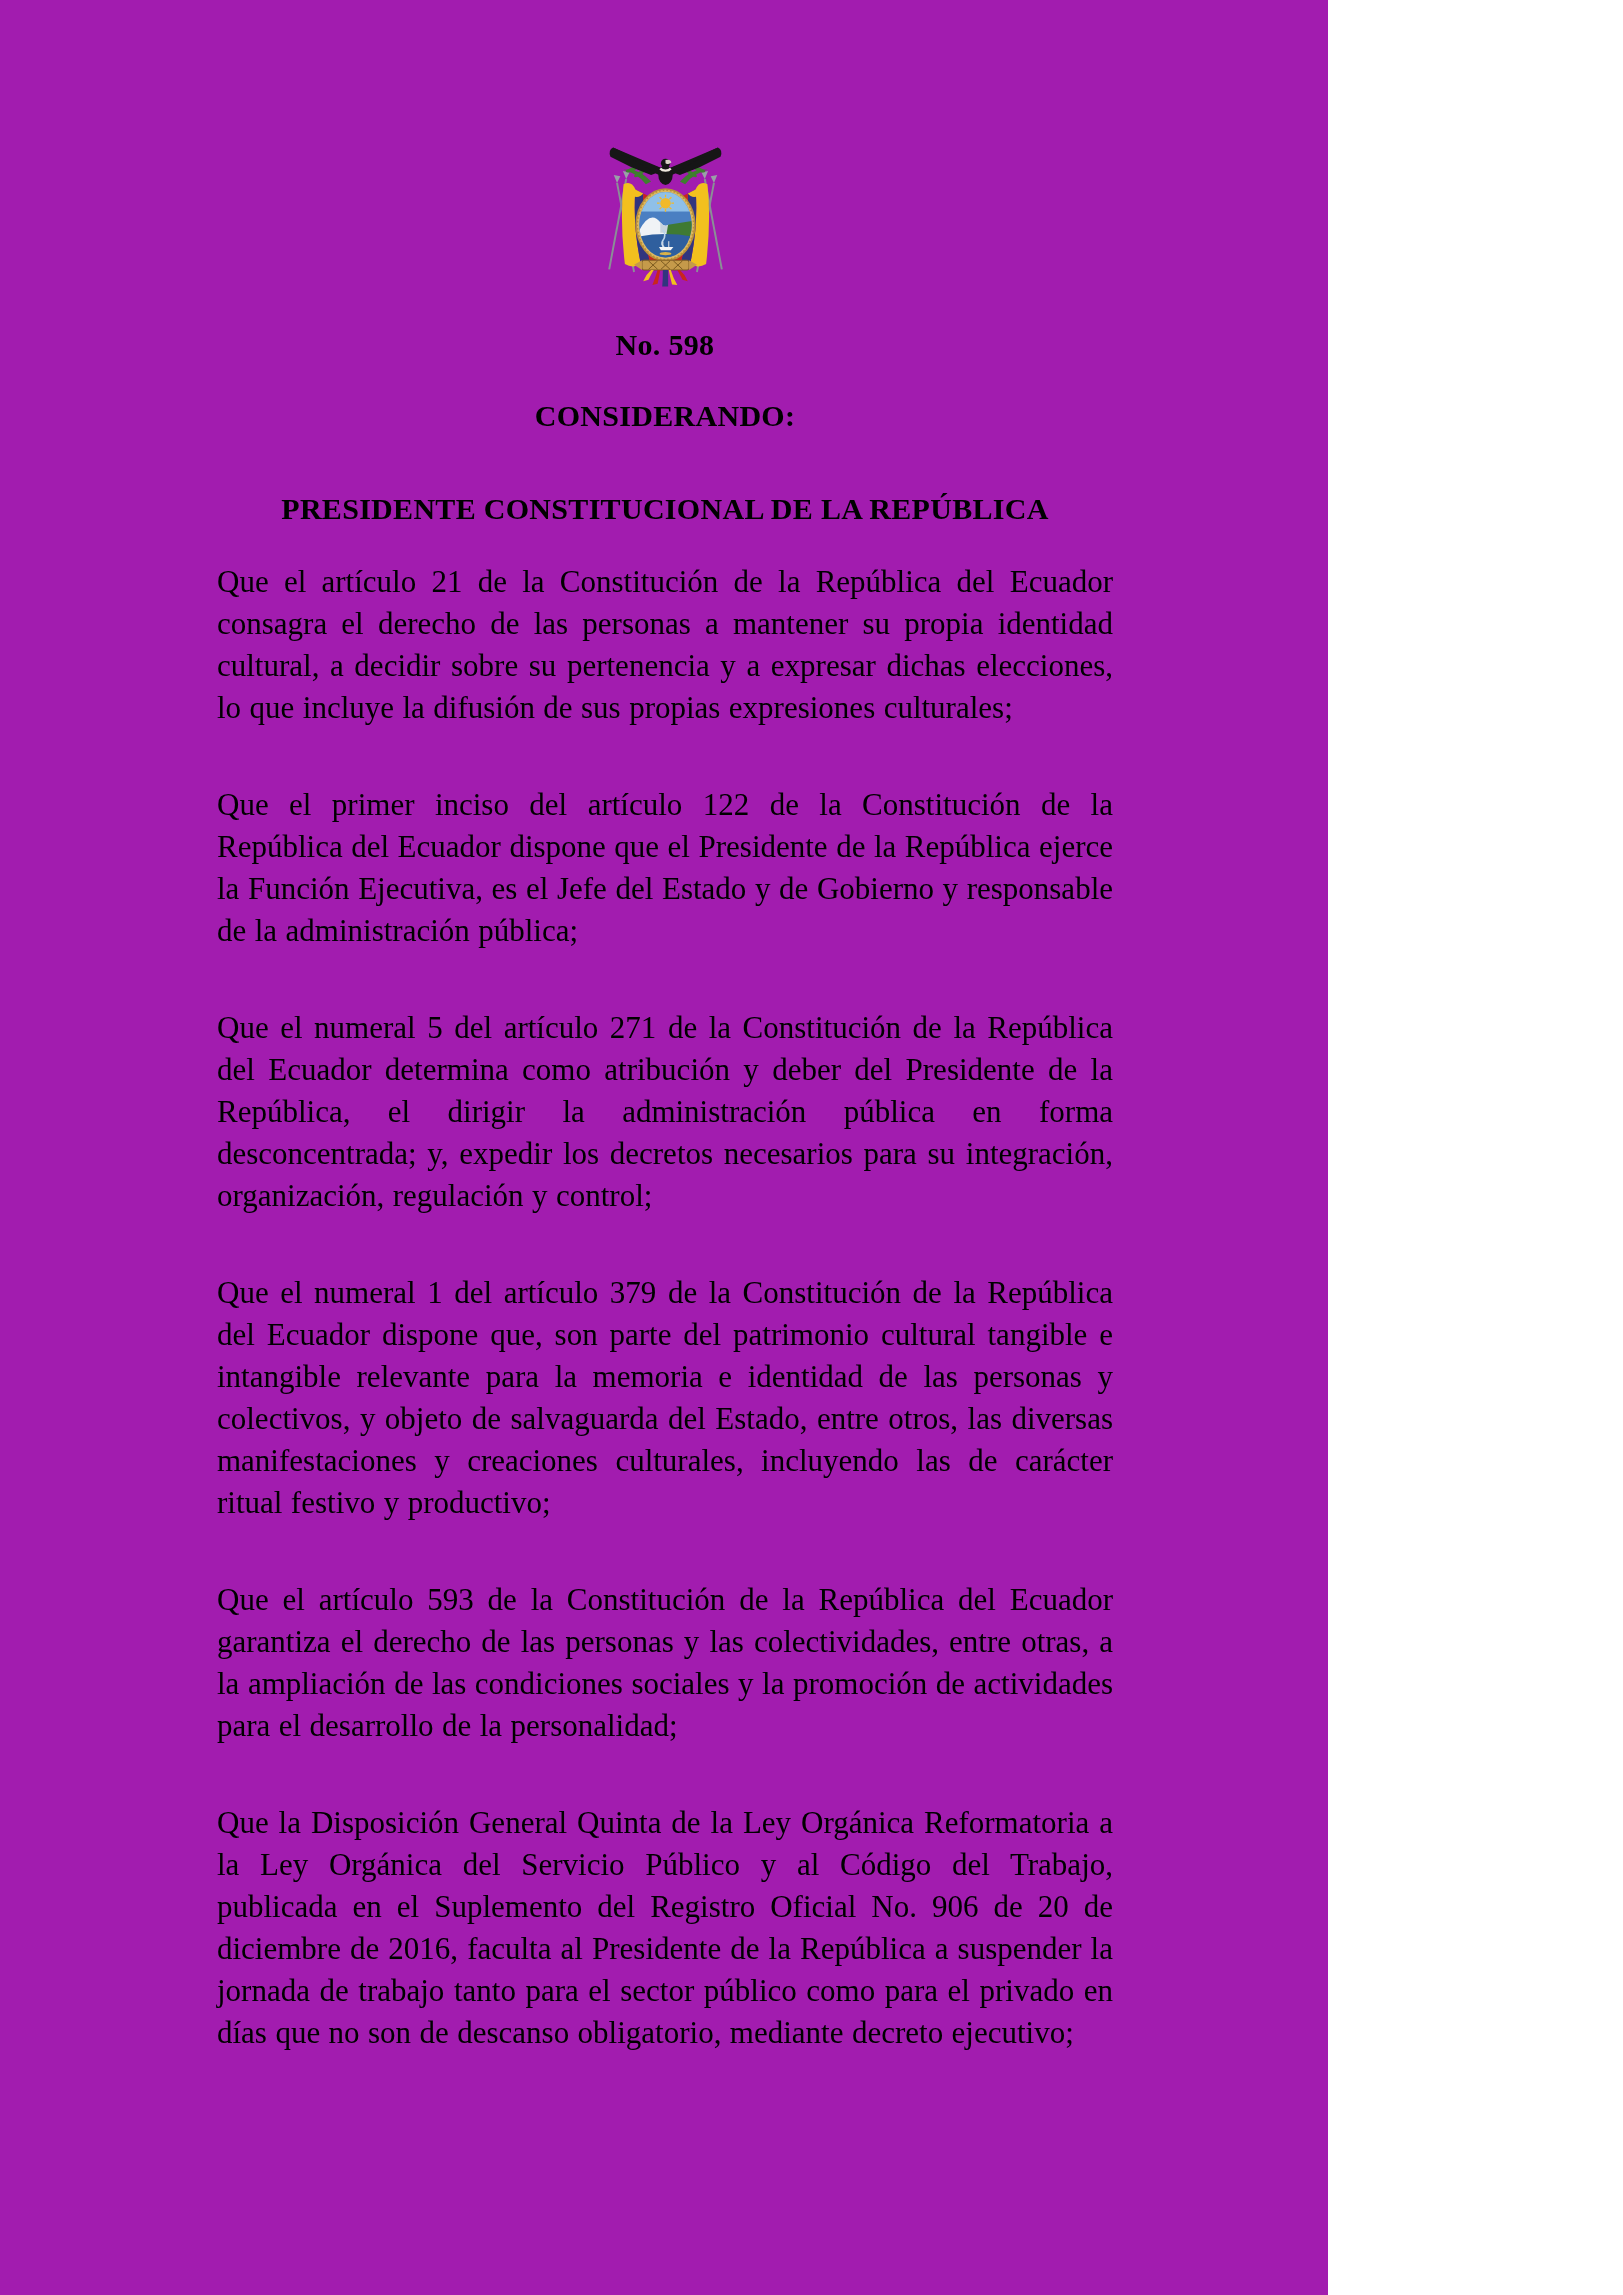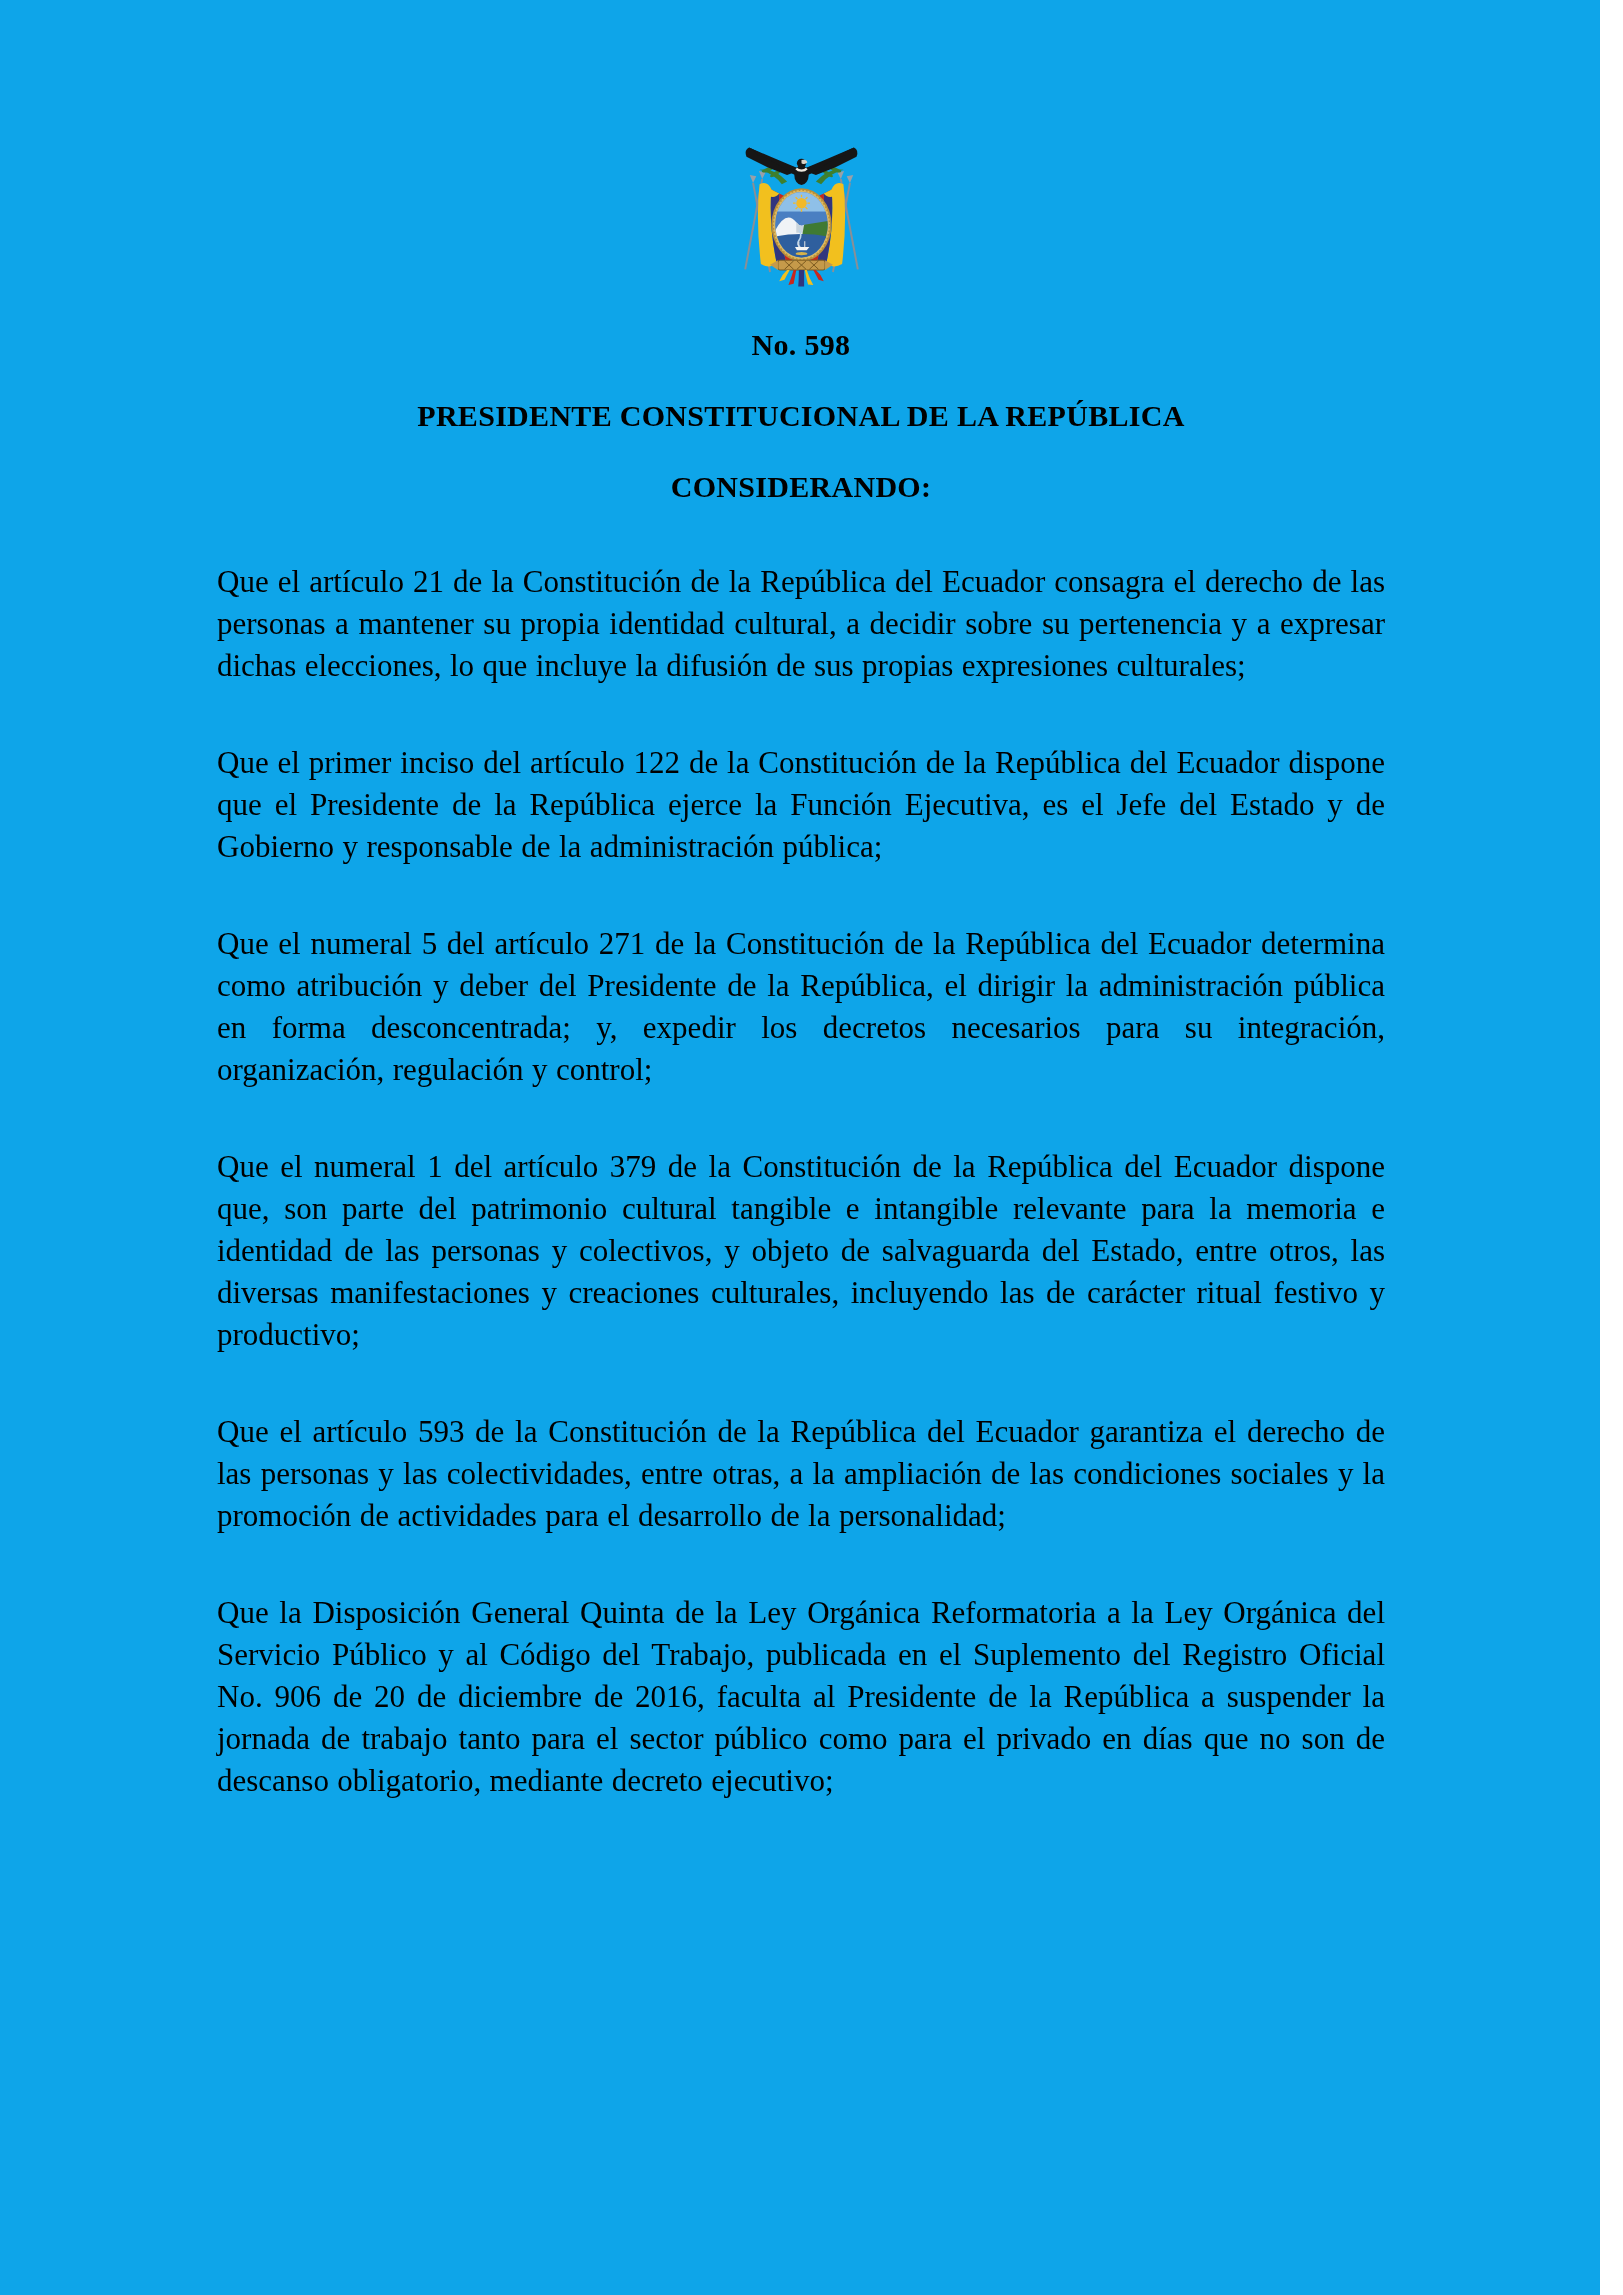--- a/index.html
+++ b/index.html
@@ -1,21 +1,21 @@
 <!DOCTYPE html>
 <html lang="es" style="font-size:10.5px"><head>
 <meta charset="utf-8">
 <title>Decreto No. 598</title>
 <style>
   html, body { margin: 0; padding: 0; background: #ffffff; }
   .page {
     position: relative;
-    width: 1600px;
+    width: 1328px;
     height: 2295px;
-    background: #0ea5e9;
+    background: #a21caf;
     font-family: "Liberation Serif", serif;
     color: #000000;
     overflow: hidden;
     box-sizing: border-box;
     padding: 141px 215px 16px 217px;
   }
   .emblem {
     width: 131px;
     height: 148px;
     margin: 0 auto 37px auto;
@@ -152,22 +152,22 @@
     <g>
       <path d="M88,197 Q84,210 80,220 L88,218 Q90,208 92,197 Z" fill="#c9261d"></path>
       <path d="M96,197 Q96,212 95,222 L104,222 Q104,210 104,197 Z" fill="#31357e"></path>
       <path d="M108,197 Q112,210 118,220 L110,219 Q107,208 105,197 Z" fill="#f2c01e"></path>
       <path d="M78,197 Q70,204 66,214 L74,212 Q78,204 82,197 Z" fill="#f2c01e"></path>
       <path d="M122,197 Q130,204 134,214 L126,212 Q122,204 118,197 Z" fill="#c9261d"></path>
     </g>
   </svg>
 
   <div class="heading">No. 598</div>
+  <div class="heading section">CONSIDERANDO:</div>
   <div class="heading">PRESIDENTE CONSTITUCIONAL DE LA REPÚBLICA</div>
-  <div class="heading section">CONSIDERANDO:</div>
 
   <div class="body-text">
     <p>Que el artículo 21 de la Constitución de la República del Ecuador consagra el derecho de las personas a mantener su propia identidad cultural, a decidir sobre su pertenencia y a expresar dichas elecciones, lo que incluye la difusión de sus propias expresiones culturales;</p>
     <p>Que el primer inciso del artículo 122 de la Constitución de la República del Ecuador dispone que el Presidente de la República ejerce la Función Ejecutiva, es el Jefe del Estado y de Gobierno y responsable de la administración pública;</p>
     <p>Que el numeral 5 del artículo 271 de la Constitución de la República del Ecuador determina como atribución y deber del Presidente de la República, el dirigir la administración pública en forma desconcentrada; y, expedir los decretos necesarios para su integración, organización, regulación y control;</p>
     <p>Que el numeral 1 del artículo 379 de la Constitución de la República del Ecuador dispone que, son parte del patrimonio cultural tangible e intangible relevante para la memoria e identidad de las personas y colectivos, y objeto de salvaguarda del Estado, entre otros, las diversas manifestaciones y creaciones culturales, incluyendo las de carácter ritual festivo y productivo;</p>
     <p>Que el artículo 593 de la Constitución de la República del Ecuador garantiza el derecho de las personas y las colectividades, entre otras, a la ampliación de las condiciones sociales y la promoción de actividades para el desarrollo de la personalidad;</p>
     <p>Que la Disposición General Quinta de la Ley Orgánica Reformatoria a la Ley Orgánica del Servicio Público y al Código del Trabajo, publicada en el Suplemento del Registro Oficial No. 906 de 20 de diciembre de 2016, faculta al Presidente de la República a suspender la jornada de trabajo tanto para el sector público como para el privado en días que no son de descanso obligatorio, mediante decreto ejecutivo;</p>
   </div>
 

